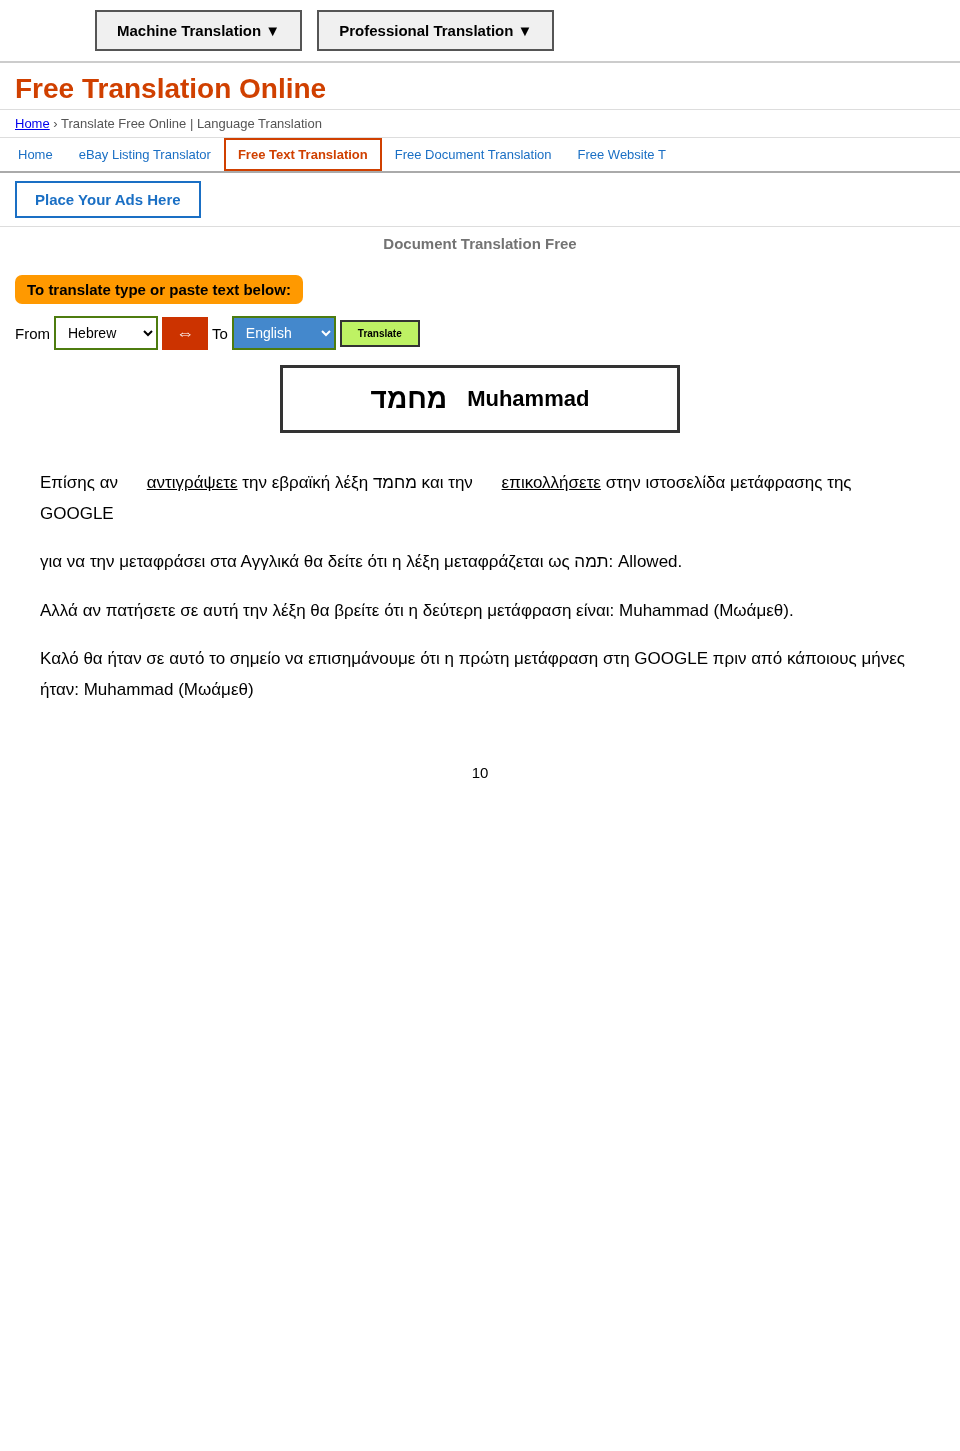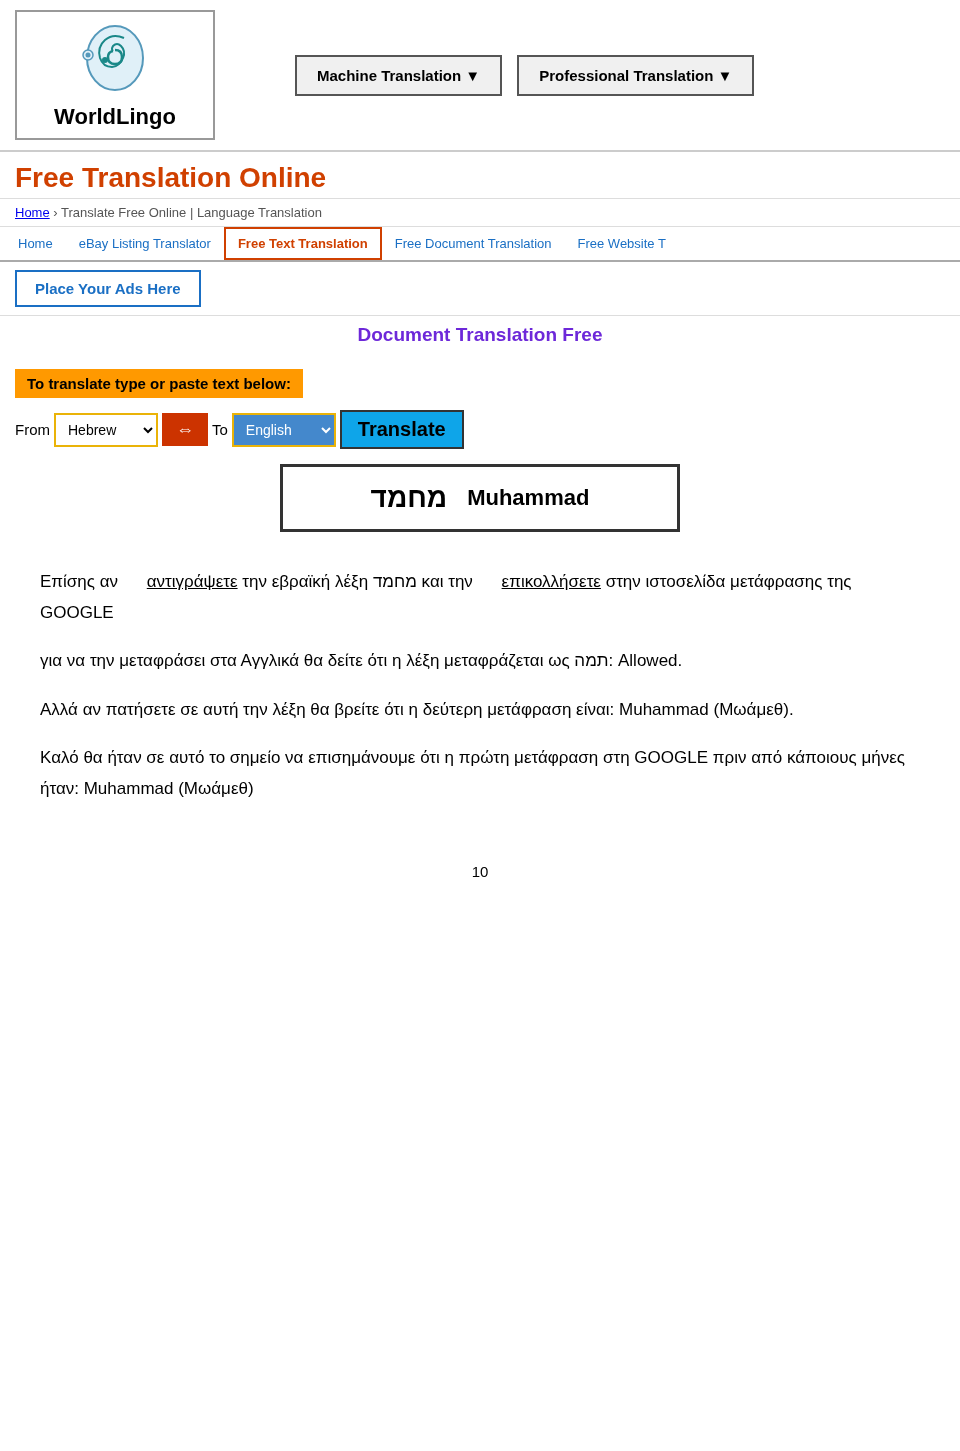--- a/index.html
+++ b/index.html
@@ -127,33 +127,34 @@
       padding: 15px;
     }
     .translate-label {
       background: #ff9900;
       color: #000;
       font-size: 15px;
       font-weight: bold;
       padding: 6px 12px;
       display: inline-block;
       margin-bottom: 12px;
+      border-radius: 7px;
     }
     .translate-controls {
       display: flex;
       align-items: center;
       gap: 4px;
       margin-bottom: 15px;
     }
     .from-label, .to-label {
       font-size: 15px;
       font-weight: normal;
     }
     .lang-select-wrapper {
-      border: 2px solid #eab308;
+      border: 2px solid #4d7c0f;
       display: flex;
       align-items: center;
       justify-content: flex-end;
     }
     .lang-select {
       border: none;
       background: #fff;
       padding: 6px 8px;
       font-size: 14px;
       outline: none;
@@ -163,24 +164,24 @@
       background: #cc3300;
       border: none;
       padding: 6px 14px;
       cursor: pointer;
       font-size: 18px;
       color: #fff;
       display: flex;
       align-items: center;
     }
     .translate-btn {
-      background: #0ea5e9;
+      background: #bef264;
       border: 2px solid #333;
       padding: 6px 16px;
-      font-size: 20px;
+      font-size: 10px;
       cursor: pointer;
       font-weight: bold;
     }
 
     
     .result-box {
       border: 3px solid #333;
       display: flex;
       align-items: center;
       justify-content: center;
@@ -203,23 +204,23 @@
       color: #000;
     }
 
     
     .doc-translation-banner {
       background: #fff;
       padding: 8px 15px;
       text-align: center;
     }
     .doc-translation-text {
-      font-size: 19px;
-      font-weight: bold;
-      color: #6d28d9;
+      font-size: 15px;
+      font-weight: bold;
+      color: #737373;
     }
 
     
     .main-content {
       padding: 20px 40px;
       font-size: 17px;
       line-height: 1.8;
       color: #000;
     }
     .main-content p {
@@ -243,38 +244,20 @@
       text-align: center;
       font-size: 15px;
       padding: 20px 0 10px 0;
       color: #000;
     }
   </style>
 </head>
 <body>
 
 <div class="header">
-  <div class="logo-box">
-
-    <svg class="logo-head" viewBox="0 0 70 80" xmlns="http://www.w3.org/2000/svg">
-
-      <ellipse cx="35" cy="38" rx="28" ry="32" fill="#e0f0f8" stroke="#5599bb" stroke-width="2"></ellipse>
-
-      <path d="M35 30 Q42 30 42 37 Q42 44 35 44 Q28 44 28 37 Q28 32 33 31" fill="none" stroke="#1a8888" stroke-width="2.5"></path>
-      <path d="M33 31 Q31 29 33 26 Q37 22 41 26 Q46 31 43 38 Q40 46 32 47 Q23 47 20 38 Q17 27 25 20 Q33 13 44 18" fill="none" stroke="#1a8888" stroke-width="2"></path>
-
-      <circle cx="25" cy="40" r="3" fill="#1a8888"></circle>
-
-      <circle cx="8" cy="35" r="5" fill="#e0f0f8" stroke="#5599bb" stroke-width="1.5"></circle>
-      <circle cx="8" cy="35" r="2.5" fill="#5599bb"></circle>
-    </svg>
-    <div class="logo-text">
-      <span>World</span><span style="color:#000;">Lingo</span>
-    </div>
-  </div>
   <div class="nav-buttons">
     <button class="nav-btn">Machine Translation ▼</button>
     <button class="nav-btn">Professional Translation ▼</button>
   </div>
 </div>
 
 <div class="site-title">
   <h1>Free Translation Online</h1>
 </div>
 

